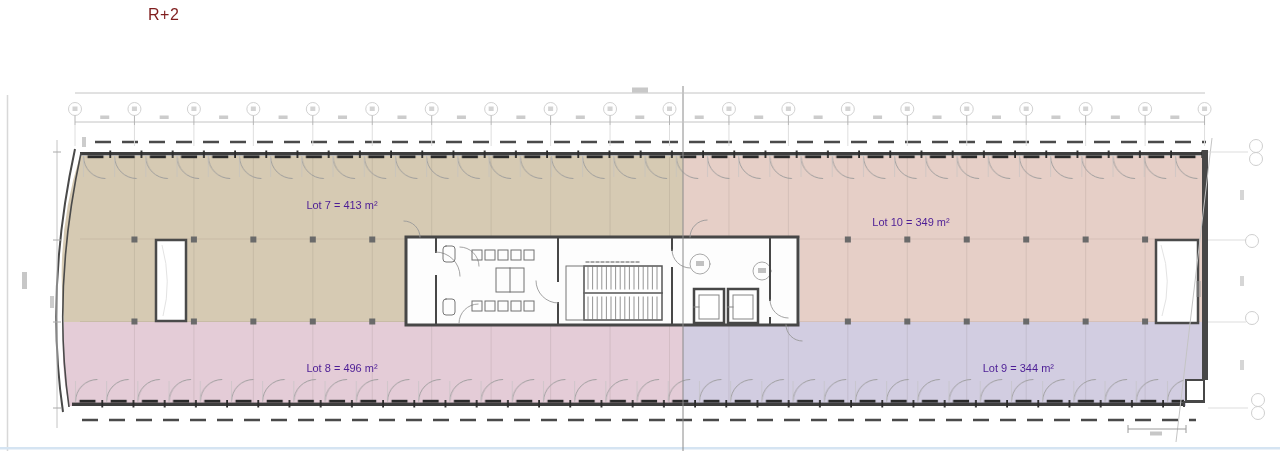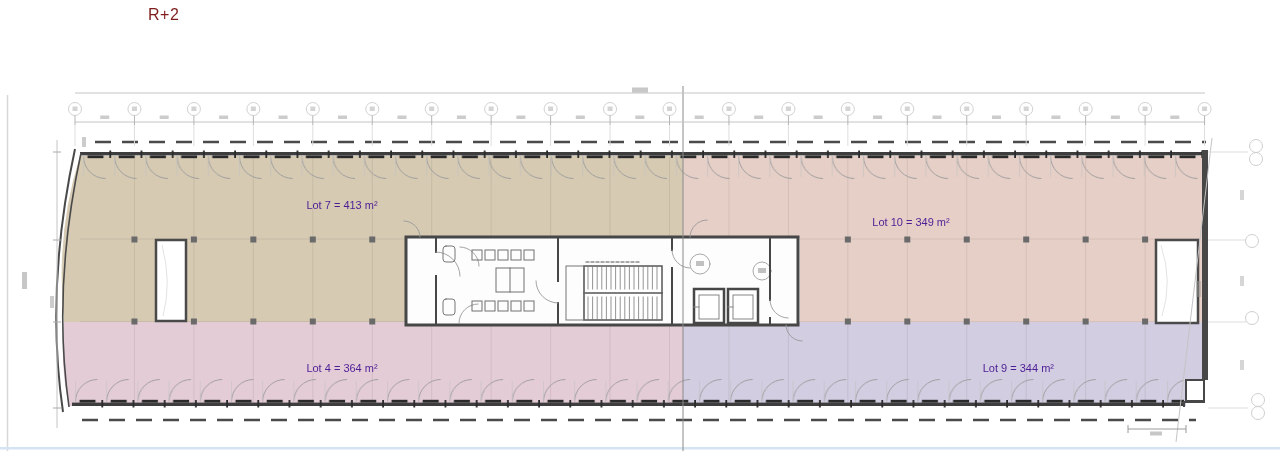--- a/index.html
+++ b/index.html
@@ -352,15 +352,15 @@
         <rect x="1170.325" y="115.5" width="9" height="3.5" fill="#9a9a9a" opacity="0.5"></rect>
         <circle cx="1204.55" cy="109" r="6.5" fill="none" stroke="#d2d2d2" stroke-width="1"></circle>
         <rect x="1202.05" y="106.5" width="5" height="4.5" fill="#c9c9c9" opacity="0.8"></rect>
         <line x1="1204.55" y1="115.5" x2="1204.55" y2="125" stroke="#b5b5b5" stroke-width="1"></line>
         <line x1="1204.55" y1="125" x2="1204.55" y2="146" stroke="#dedede" stroke-width="1"></line>
       </g>
   </svg>
 
   <div class="lot-label lot7-label">Lot 7 = 413 m²</div>
   <div class="lot-label lot10-label">Lot 10 = 349 m²</div>
-  <div class="lot-label lot8-label">Lot 4 = 364 m²</div>
+  <div class="lot-label lot8-label">Lot 8 = 496 m²</div>
   <div class="lot-label lot9-label">Lot 9 = 344 m²</div>
 </div>
 
 </body></html>

